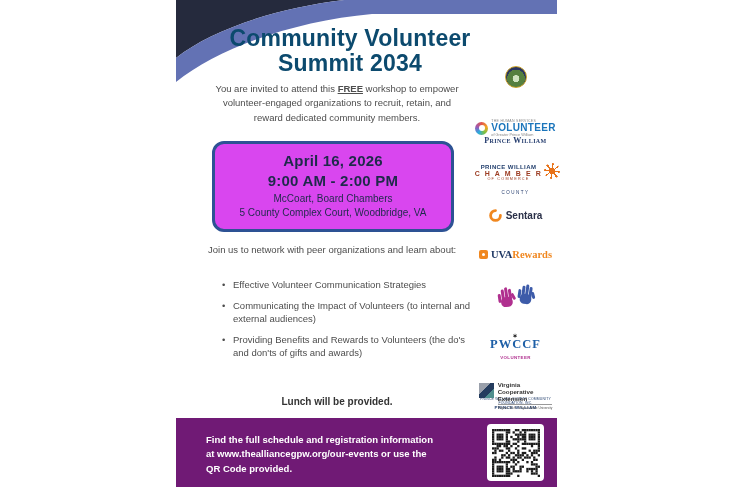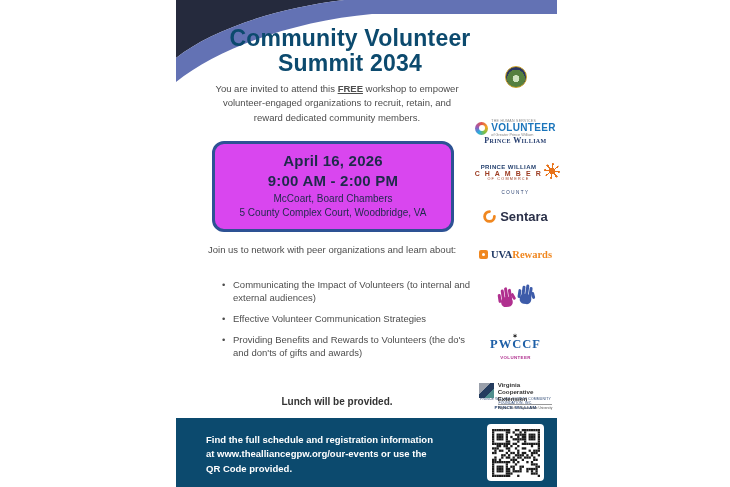--- a/index.html
+++ b/index.html
@@ -29,21 +29,21 @@
   .join{position:absolute;top:243px;left:32px;width:262px;font-size:9.5px;color:#4d4d4d;line-height:1.45;}
 
   .bullets{position:absolute;top:278px;left:46px;width:252px;margin:0;padding:0;list-style:none;
     font-size:9.5px;color:#4d4d4d;line-height:1.38;}
   .bullets li{margin-bottom:8px;padding-left:11px;position:relative;}
   .bullets li::before{content:"\2022";position:absolute;left:0;top:0;}
 
   .lunch{position:absolute;top:396px;left:38px;width:246px;text-align:center;
     font-weight:800;font-size:10px;color:#333;}
 
-  .footer{position:absolute;left:0;top:418px;width:381px;height:69px;background:#0c4a6e;}
+  .footer{position:absolute;left:0;top:418px;width:381px;height:69px;background:#701a75;}
   .footer-text{position:absolute;left:30px;top:15px;width:236px;color:#fff;
     font-weight:700;font-size:9.5px;line-height:1.5;}
   .qr-box{position:absolute;right:13px;top:6px;width:57px;height:57px;background:#fff;
     border-radius:4px;display:flex;align-items:center;justify-content:center;}
 
   
   .sponsors{position:absolute;left:298px;top:0;width:83px;height:418px;}
   .logo{position:absolute;left:0;width:83px;display:flex;flex-direction:column;
     align-items:center;text-align:center;gap:45px;}
 
@@ -68,21 +68,21 @@
   .chamber-wrap{position:relative;padding-right:14px;}
   .chamber-l1{font-size:6px;font-weight:800;color:#24406e;letter-spacing:.4px;}
   .chamber-l2{font-size:7px;font-weight:800;color:#9c3c22;letter-spacing:1.6px;}
   .chamber-l3{font-size:3.8px;color:#9c3c22;letter-spacing:1.2px;}
   .sunburst{position:absolute;right:-4px;top:-1px;width:16px;height:16px;border-radius:50%;
     background:
       radial-gradient(circle,#e8731a 0 27%,rgba(0,0,0,0) 28%),
       repeating-conic-gradient(#e8731a 0 14deg,rgba(0,0,0,0) 14deg 45deg);}
 
   .logo-sentara{top:209px;flex-direction:row;gap:4px;justify-content:center;align-items:center;}
-  .sentara-name{font-size:13px;font-weight:800;color:#2b3149;}
+  .sentara-name{font-size:10px;font-weight:800;color:#2b3149;}
 
   .logo-uva{top:249px;flex-direction:row;gap:3px;justify-content:center;align-items:center;}
   .uva-icon{width:9px;height:9px;border-radius:2px;background:#f0871f;
     display:flex;align-items:center;justify-content:center;}
   .uva-icon i{display:block;width:3px;height:3px;border-radius:50%;background:#fff;}
   .uva-txt{font-family:"Liberation Serif",serif;font-size:10.5px;font-weight:800;}
   .uva-part1{color:#1f3864;} .uva-part2{color:#f0871f;}
 
   .logo-vpw{top:281px;}
   .vpw-l1{font-size:4.4px;font-weight:800;color:#b0308f;letter-spacing:.4px;margin-top:1px;}
@@ -123,22 +123,22 @@
   <div class="event-box">
     <div class="event-date">April 16, 2026</div>
     <div class="event-time">9:00 AM - 2:00 PM</div>
     <div class="event-venue">McCoart, Board Chambers</div>
     <div class="event-address">5 County Complex Court, Woodbridge, VA</div>
   </div>
 
   <div class="join">Join us to network with peer organizations and learn about:</div>
 
   <ul class="bullets">
+    <li><span>Effective Volunteer Communication Strategies</span><span class="emph"></span><span></span></li>
     <li><span>Communicating the Impact of Volunteers (to internal and external audiences)</span><span class="emph"></span><span></span></li>
-    <li><span>Effective Volunteer Communication Strategies</span><span class="emph"></span><span></span></li>
     <li><span>Providing Benefits and Rewards to Volunteers (the do's and don'ts of gifts and awards)</span><span class="emph"></span><span></span></li>
   </ul>
 
   <div class="lunch">Lunch will be provided.</div>
 
   <div class="sponsors">
 
     <div class="logo logo-pwc">
       <div class="pwc-seal"></div>
       <div class="pwc-name">Prince William</div>

